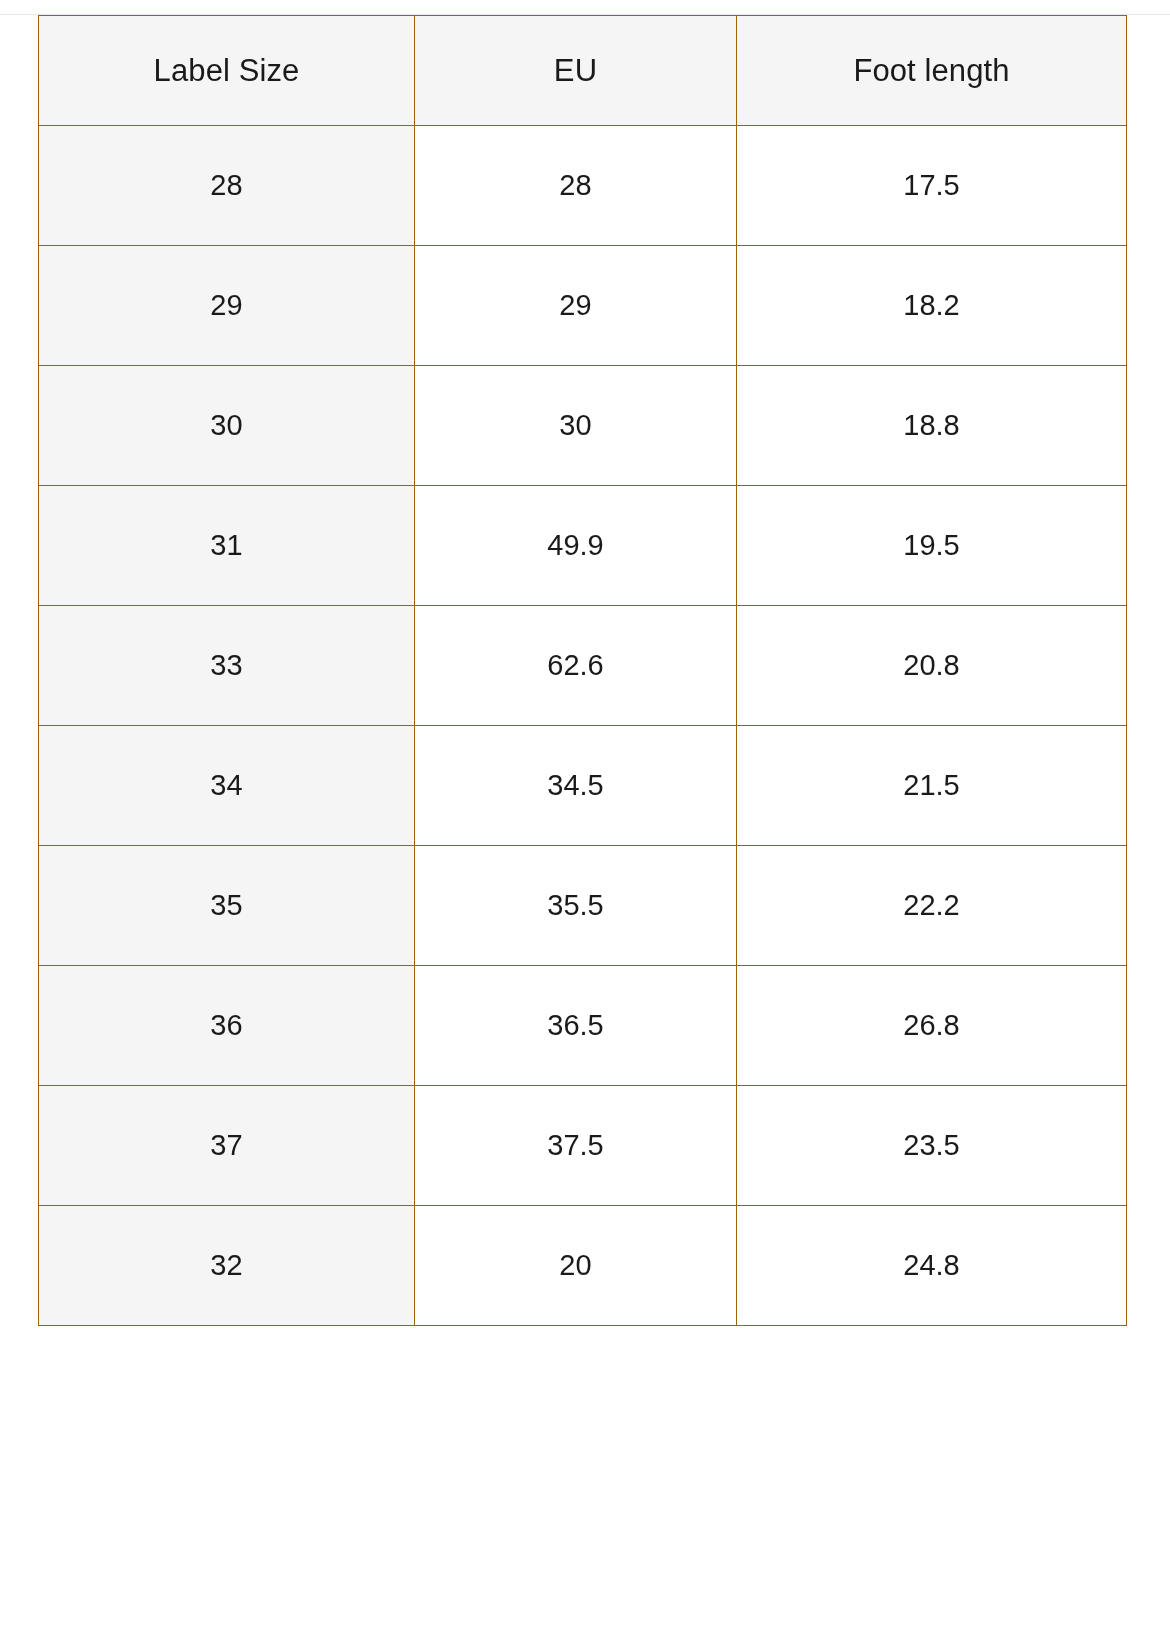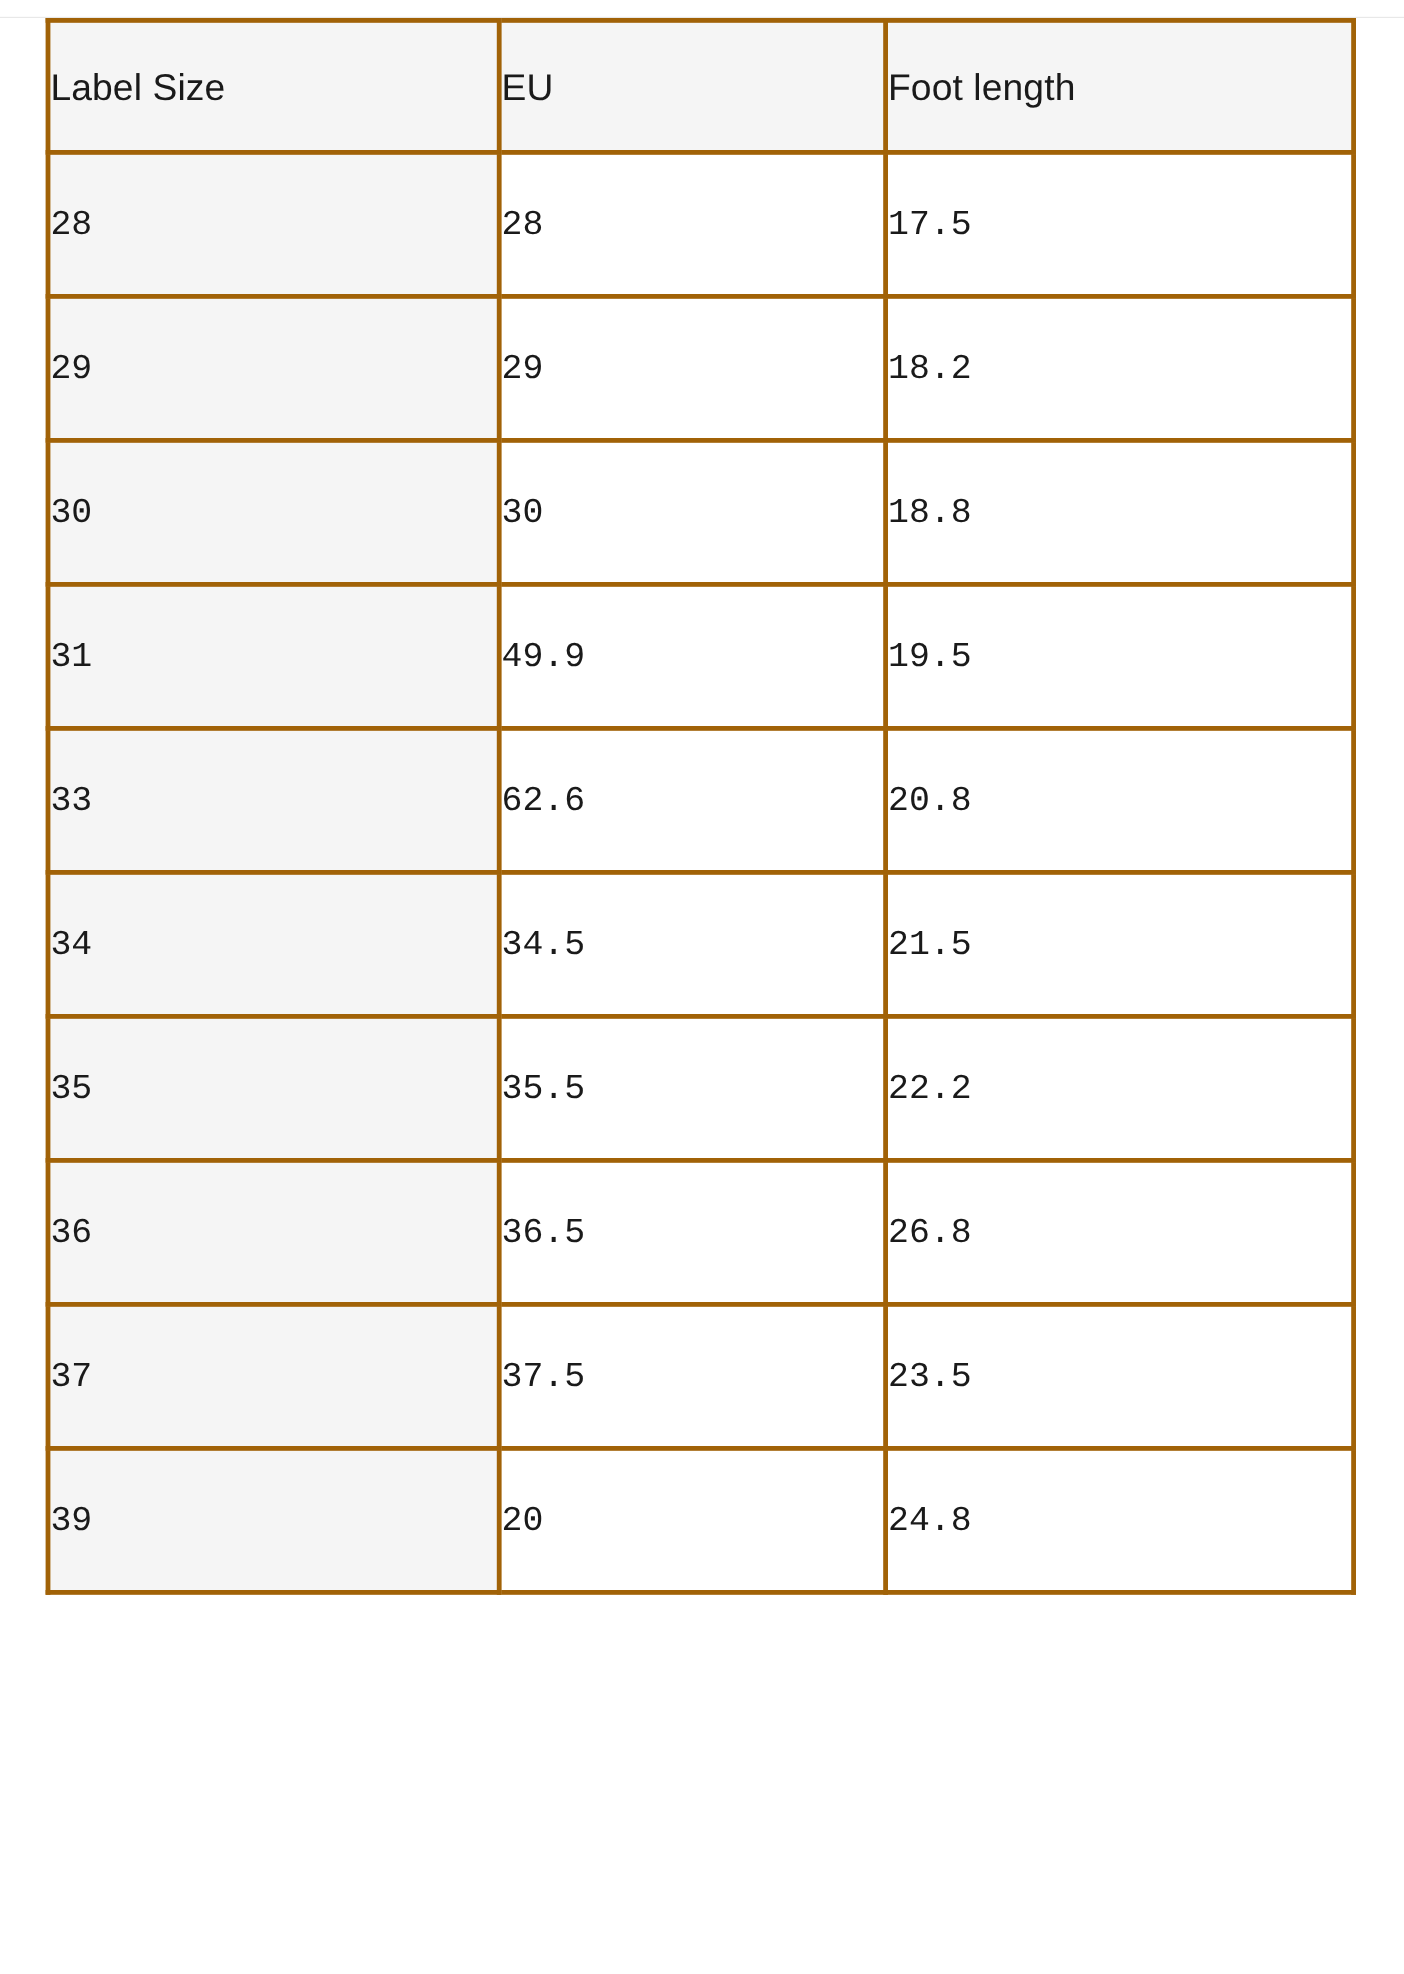--- a/index.html
+++ b/index.html
@@ -45,42 +45,41 @@
     table-layout: fixed;
     width: 1088px;
   }
 
   table.size-table col.c-label { width: 376px; }
   table.size-table col.c-eu    { width: 322px; }
   table.size-table col.c-foot  { width: 390px; }
 
   table.size-table th,
   table.size-table td {
-    border: 4px solid #a16207;
-    text-align: left;
+    border: 1px solid #a16207;
+    text-align: center;
     vertical-align: middle;
     color: #1a1a1a;
     padding: 0;
     box-sizing: border-box;
   }
 
   table.size-table thead th {
     background: #f5f5f5;
     height: 110px;
     font-size: 31px;
     font-weight: 400;
     letter-spacing: 0.1px;
   }
 
   table.size-table tbody td {
     background: #ffffff;
     height: 120px;
     font-size: 29px;
     font-weight: 400;
-    font-family: Liberation Mono, monospace;
   }
 
   
   table.size-table tbody td.col-label {
     background: #f5f5f5;
   }
 
   .cell-text {
     display: block;
     line-height: 1;
@@ -220,21 +219,21 @@
               <span class="cell-text">37.5</span>
             </td>
           <td>
               <span class="cell-text">23.5</span>
             </td>
         </tr>
 
 
         <tr>
           <td class="col-label">
-              <span class="cell-text">39</span>
+              <span class="cell-text">32</span>
             </td>
           <td>
               <span class="cell-text">20</span>
             </td>
           <td>
               <span class="cell-text">24.8</span>
             </td>
         </tr>
 
       </tbody>

